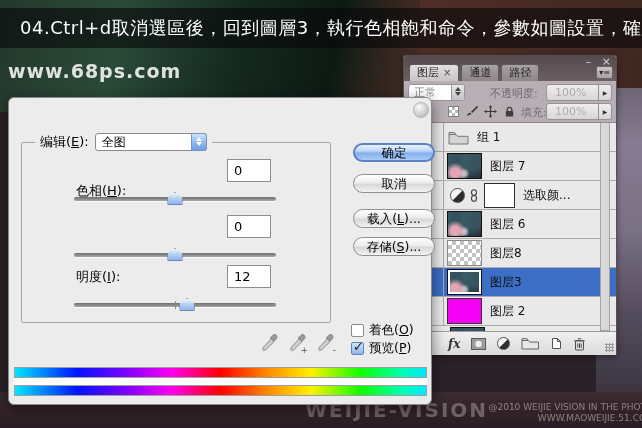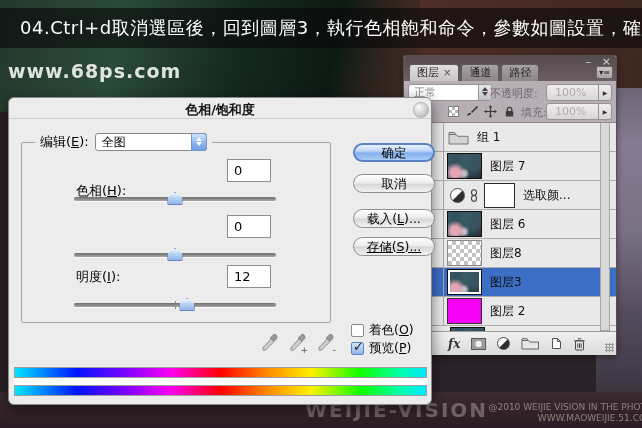--- a/index.html
+++ b/index.html
@@ -40,21 +40,21 @@
   .tabs { position:absolute; left:5px; bottom:0; display:flex; gap:2px; }
   .tab { height:17px; padding:0 7px; font-size:11px; line-height:16px; color:#1d1d1d;
     background:linear-gradient(#a8a1a3,#8d8588); border:1px solid #5f595c; border-bottom:none;
     border-radius:3px 3px 0 0; white-space:nowrap; }
   .tab.active { background:linear-gradient(#e2dfe0,#c9c5c6); }
   .tab-close { margin-left:4px; font-size:10px; color:#555; }
   .panel-menu { position:absolute; right:3px; bottom:2px; width:17px; height:13px;
     background:linear-gradient(#c9c4c6,#a9a2a5); border:1px solid #6a6467; border-radius:2px;
     font-size:8px; line-height:11px; text-align:center; color:#222; }
   .panel-controls { position:relative; height:42px; background:#b7afb4; border-bottom:1px solid #8f898d; }
-  .blend { position:absolute; left:4px; top:3px; width:84px; height:17px; background:#fff;
+  .blend { position:absolute; left:4px; top:3px; width:57px; height:17px; background:#fff;
     border:1px solid #9a949a; border-radius:3px; font-size:11px; color:#8b8b8b;
     line-height:15px; padding-left:5px; }
   .blend-stepper { position:absolute; right:0; top:0; width:13px; height:15px;
     background:linear-gradient(#e8e8ea,#c2c2c6); border-left:1px solid #9a949a;
     border-radius:0 2px 2px 0; }
   .arr-u { width:0; height:0; border-left:3px solid transparent; border-right:3px solid transparent;
     border-bottom:4px solid #444; margin:2px auto 1px; }
   .arr-d { width:0; height:0; border-left:3px solid transparent; border-right:3px solid transparent;
     border-top:4px solid #444; margin:1px auto 0; }
   .plabel { position:absolute; font-size:11px; color:#6f6a70; }
@@ -301,21 +301,20 @@
       </svg>
       <svg width="13" height="14" viewBox="0 0 13 14">
         <rect x="2.5" y="3.8" width="8" height="9.2" rx="1" fill="none" stroke="#4a4a4a"></rect>
         <path d="M1.2 3.8 h10.6 M4.8 1.8 h3.4 M4.8 6.3 v4.5 M6.5 6.3 v4.5 M8.2 6.3 v4.5" stroke="#4a4a4a" fill="none"></path>
       </svg>
     </div>
     <div class="grip"></div>
   </div>
 
   <div class="dialog">
-    <div class="dlg-title">色相/饱和度</div>
     <div class="dlg-ball"></div>
 
     <div class="groupbox"></div>
 
     <div class="edit-row">
       <span class="edit-label"><span>编辑(</span><u>E</u><span>):</span></span>
       <div class="dropdown">
         <span>全图</span>
         <div class="dd-stepper">
             <div class="wu"></div>
@@ -341,21 +340,21 @@
     <input class="dinput" style="left: 218px; top: 167px;" value="12">
     <div class="slider" style="top:200px;">
       <div class="track"></div>
       <div class="tick"></div>
       <div class="thumb pos56"></div>
     </div>
 
     <div class="btn primary" style="top:45px;">确定</div>
     <div class="btn" style="top:76px;">取消</div>
     <div class="btn" style="top:111px;"><span>载入(</span><u>L</u><span>)...</span></div>
-    <div class="btn" style="top:139px;text-decoration:underline;"><span>存储(</span><u>S</u><span>)...</span></div>
+    <div class="btn" style="top:139px;"><span>存储(</span><u>S</u><span>)...</span></div>
 
     <div class="droppers">
       <div class="dropper">
         <svg width="17" height="21" viewBox="0 0 17 21">
           <path d="M14 2 c1.4 1.4 1.4 2.9 0 4.3 l-2.2 2.2 -3.6 -3.6 2.2 -2.2 c1.4 -1.4 2.2 -2.1 3.6 -0.7z" fill="#9a9a9a" stroke="#737373" stroke-width="0.7"></path>
           <path d="M9.1 5.8 l2.9 2.9 -7.9 7.9 -2.7 1 -0.9 -0.9 1 -2.7z" fill="#cdcdcd" stroke="#737373" stroke-width="0.7"></path>
         </svg>
       </div>
       <div class="dropper">
         <svg width="17" height="21" viewBox="0 0 17 21">

